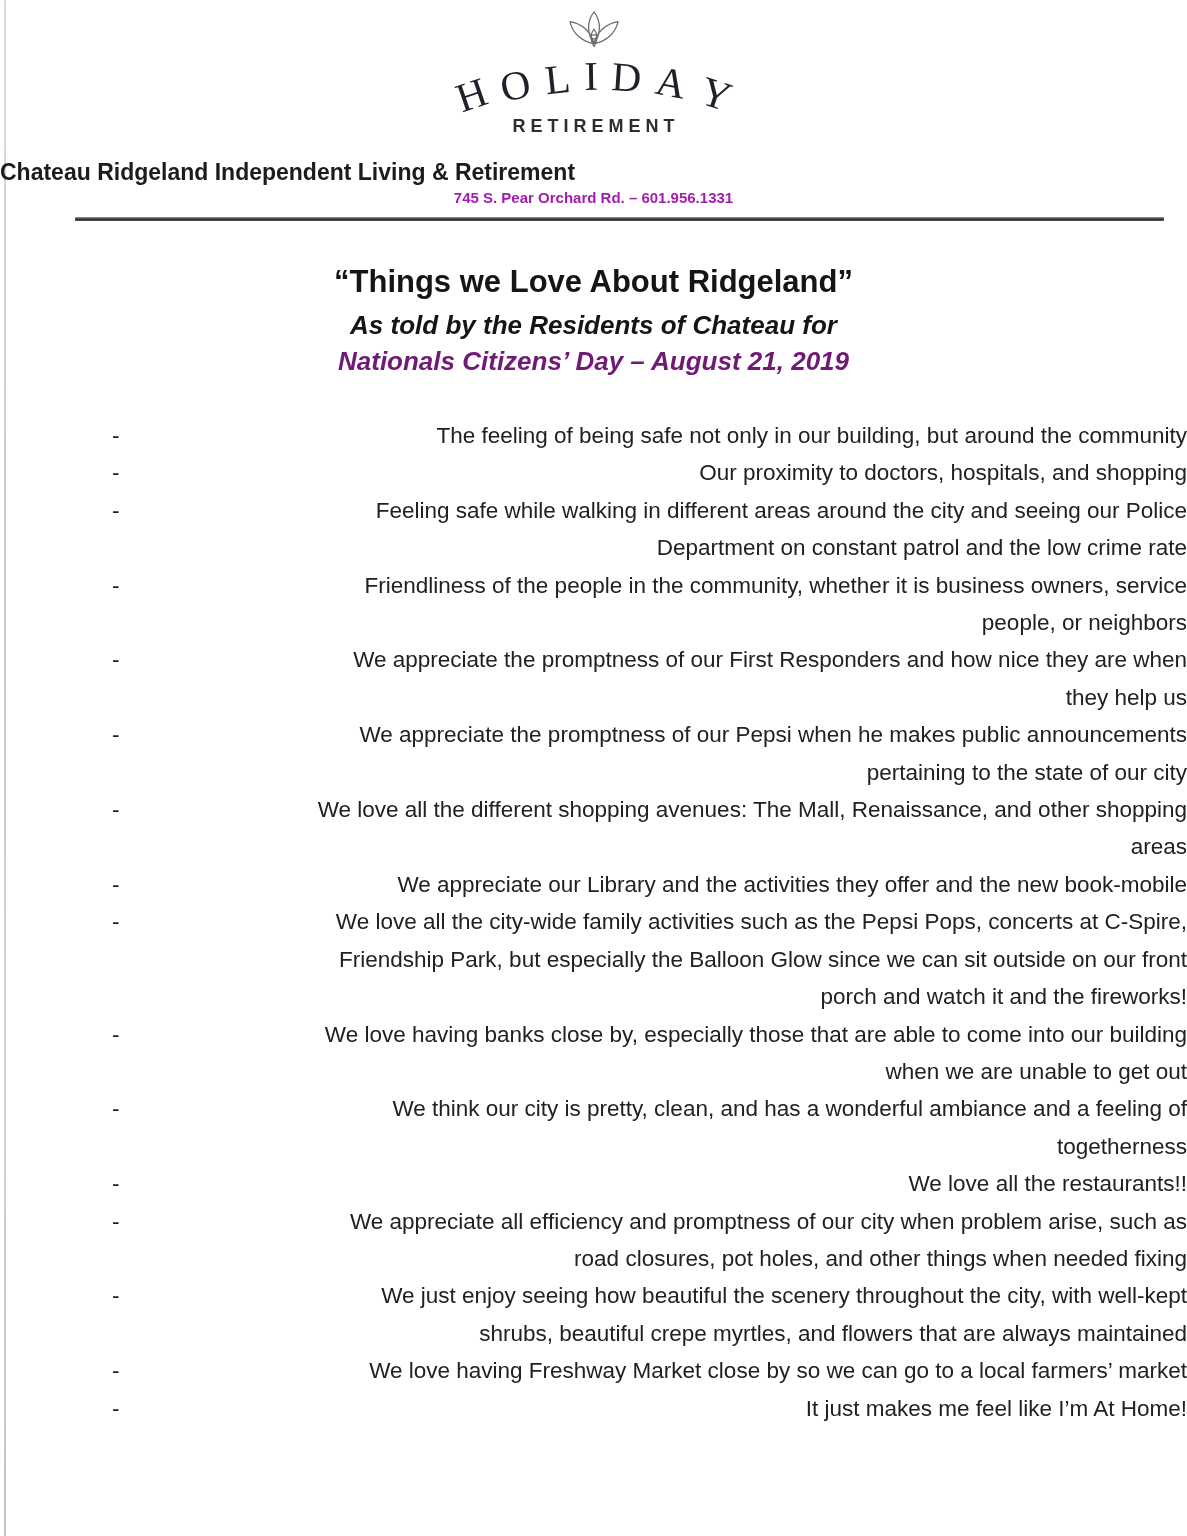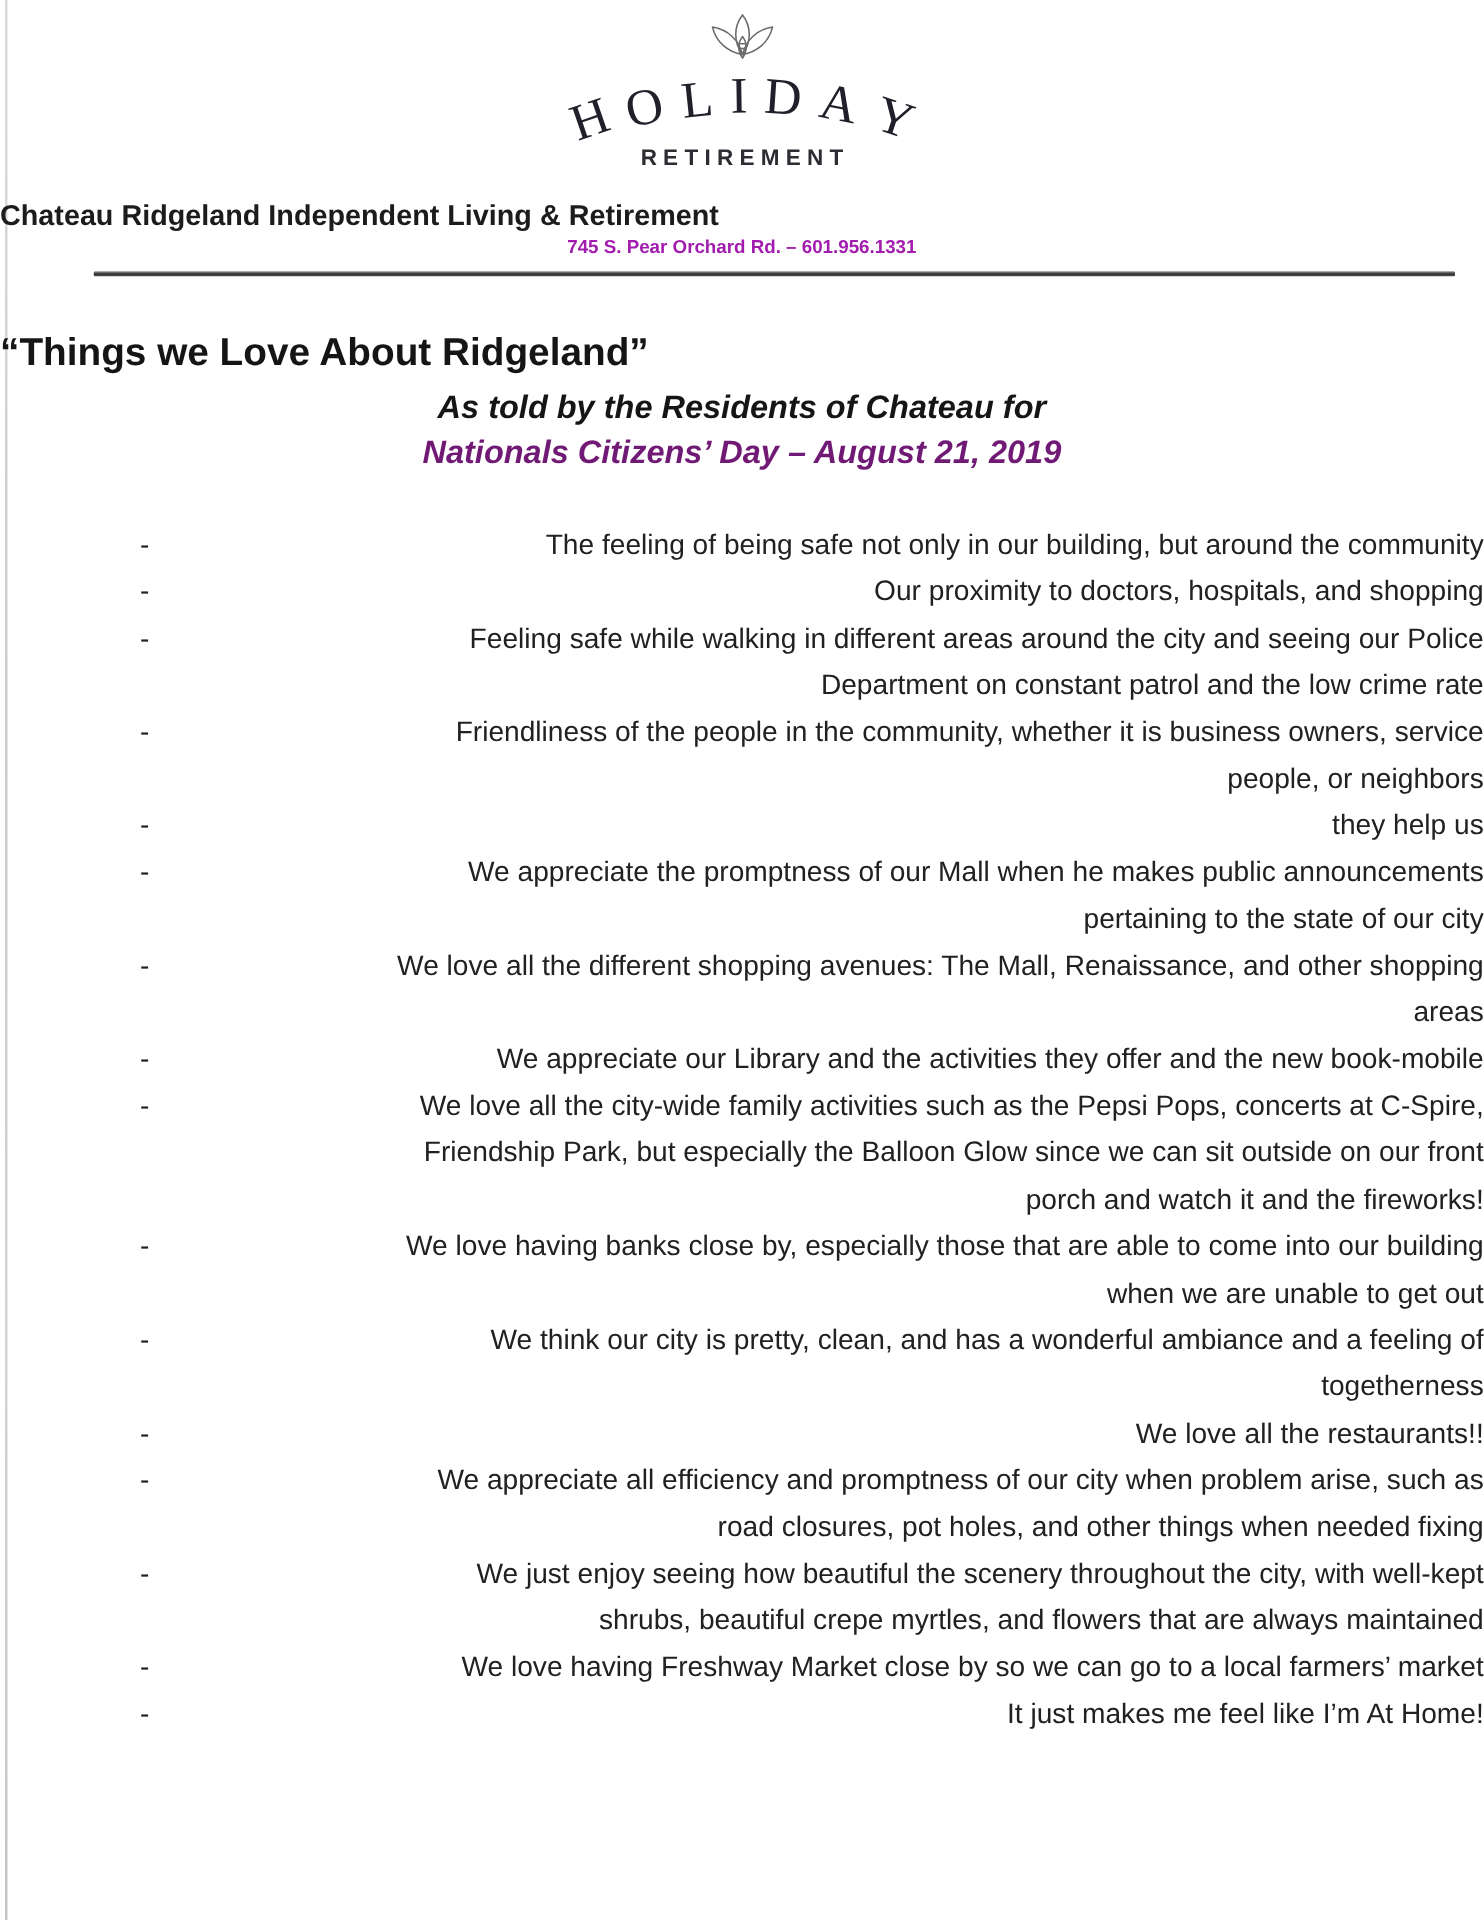--- a/index.html
+++ b/index.html
@@ -51,21 +51,21 @@
     position: absolute; top: 189px; width: 100%; text-align: center;
     font-size: 15px; font-weight: 700; color: #a21caf;
   }
   .rule {
     position: absolute; top: 217px; left: 75px; width: 1089px; height: 4px;
     background: linear-gradient(#9a9a9a, #2f2f2f 55%, #555);
     border-radius: 1px;
   }
   
   .doc-title {
-    position: absolute; top: 264px; width: 100%; text-align: left;
+    position: absolute; top: 264px; width: 100%; text-align: center;
     font-size: 31px; font-weight: 700; color: #151515;
   }
   .doc-sub1 {
     position: absolute; top: 310px; width: 100%; text-align: center;
     font-size: 26px; font-weight: 700; font-style: italic; color: #151515;
   }
   .doc-sub2 {
     position: absolute; top: 346px; width: 100%; text-align: center;
     font-size: 26px; font-weight: 700; font-style: italic; color: #701a75;
   }
@@ -150,28 +150,29 @@
     <span class="dash">-</span>
     <div class="lines">
         <div class="line">Friendliness of the people in the community, whether it is business owners, service</div>
         <div class="line">people, or neighbors</div>
       </div>
   </div>
 
   <div class="item">
     <span class="dash">-</span>
     <div class="lines">
+        <div class="line">We appreciate the promptness of our First Responders and how nice they are when</div>
         <div class="line">they help us</div>
       </div>
   </div>
 
   <div class="item">
     <span class="dash">-</span>
     <div class="lines">
-        <div class="line">We appreciate the promptness of our Mall when he makes public announcements</div>
+        <div class="line">We appreciate the promptness of our Pepsi when he makes public announcements</div>
         <div class="line">pertaining to the state of our city</div>
       </div>
   </div>
 
   <div class="item">
     <span class="dash">-</span>
     <div class="lines">
         <div class="line">We love all the different shopping avenues: The Mall, Renaissance, and other shopping</div>
         <div class="line">areas</div>
       </div>

